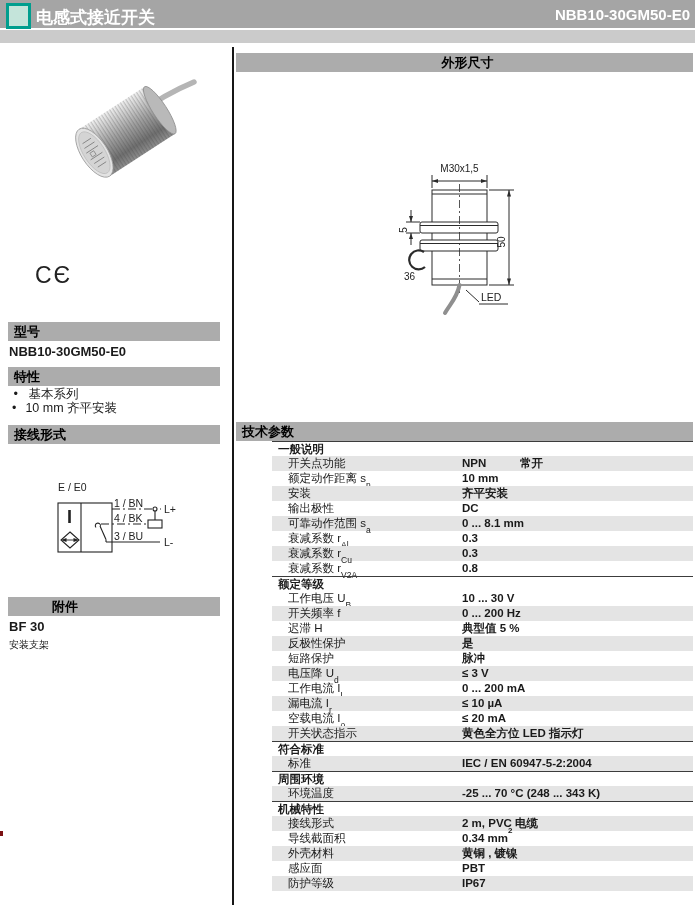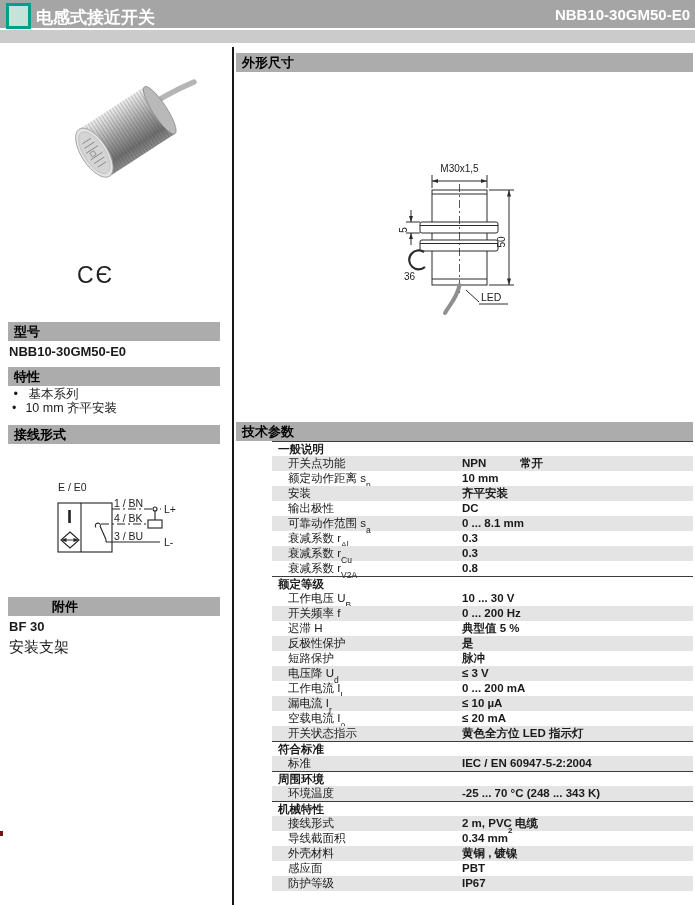--- a/index.html
+++ b/index.html
@@ -13,26 +13,26 @@
   .topbar-title{left:36px;top:6px;font-size:17px;font-weight:bold;color:#fff;}
   .topbar-part{right:5px;top:6px;font-size:15px;font-weight:bold;color:#fff;}
   .substrip{left:0;top:30px;width:695px;height:13px;background:var(--strip-gray,#cbcbcb);}
   .vdivider{left:232px;top:47px;width:2px;height:858px;background:#161616;}
   
   .bar{height:19px;background:var(--bar-gray,#acacac);font-size:13px;font-weight:bold;
        line-height:19px;padding-left:6px;box-sizing:border-box;color:#000;}
   .bar-left{left:8px;width:212px;}
   .bar-right{left:236px;width:457px;}
   
-  .ce-mark{left:35px;top:262px;font-size:23px;letter-spacing:2px;color:#222;font-weight:400;margin-left:42px;}
+  .ce-mark{left:35px;top:262px;font-size:23px;letter-spacing:2px;color:#222;font-weight:400;}
   .model-name{left:9px;top:344px;font-size:13px;font-weight:bold;}
   .feature-item{left:12px;font-size:12.5px;line-height:13px;}
   .feature-item .blt::before{content:"•";margin-right:9px;}
   .acc-name{left:9px;top:619px;font-size:13px;font-weight:bold;}
-  .acc-desc{left:9px;top:638px;font-size:15px;}
+  .acc-desc{left:9px;top:638px;font-size:10px;}
   .edge-artifact{left:0;top:831px;width:3px;height:5px;background:#7b1113;}
   
   #param-table{left:234px;top:441px;width:459px;}
   .prow{position:relative;height:15px;line-height:15px;font-size:11.5px;box-sizing:border-box;margin-left:38px;}
   .prow.gray{background:var(--row-stripe,#e4e4e4);}
   .psection{font-weight:bold;border-top:1px solid #3c3c3c;padding-left:6px;font-size:11.5px;}
   .plabel{position:absolute;left:16px;white-space:nowrap;}
   .pvalue{position:absolute;left:190px;font-weight:bold;white-space:nowrap;}
   .pvalue2{position:absolute;left:248px;font-weight:bold;white-space:nowrap;}
   .prow sub{font-size:8.5px;position:relative;top:3px;line-height:0;}
@@ -117,21 +117,21 @@
     <text x="74" y="61.5" font-size="10.5">3 / BU</text>
     <text x="124" y="35" font-size="10.5">L+</text>
     <text x="124" y="68" font-size="10.5">L-</text>
   </svg>
 
   <div class="abs bar bar-left" style="top:597px;padding-left:44px;">附件</div>
   <div class="abs acc-name">BF 30</div>
   <div class="abs acc-desc">安装支架</div>
   <div class="abs edge-artifact"></div>
 
-  <div class="abs bar bar-right" style="top:53px;">外形尺寸</div>
+  <div class="abs bar bar-right" style="top:53px;text-align:center;">外形尺寸</div>
   <svg class="abs" style="left:396px;top:158px;" width="125" height="162" viewBox="0 0 125 162">
     <g stroke="#2b2b2b" stroke-width="1" fill="none">
       <rect x="36" y="32" width="55" height="95" fill="#fff"></rect>
       <line x1="36" y1="36" x2="91" y2="36"></line>
       <line x1="36" y1="121" x2="91" y2="121"></line>
       <rect x="24" y="64" width="78" height="11" rx="2" fill="#fff"></rect>
       <line x1="24" y1="67.5" x2="102" y2="67.5"></line>
       <rect x="24" y="82" width="78" height="11" rx="2" fill="#fff"></rect>
       <line x1="24" y1="85.5" x2="102" y2="85.5"></line>
       <line x1="63.5" y1="26" x2="63.5" y2="136" stroke-width="0.8" stroke-dasharray="8 3 2 3"></line>

